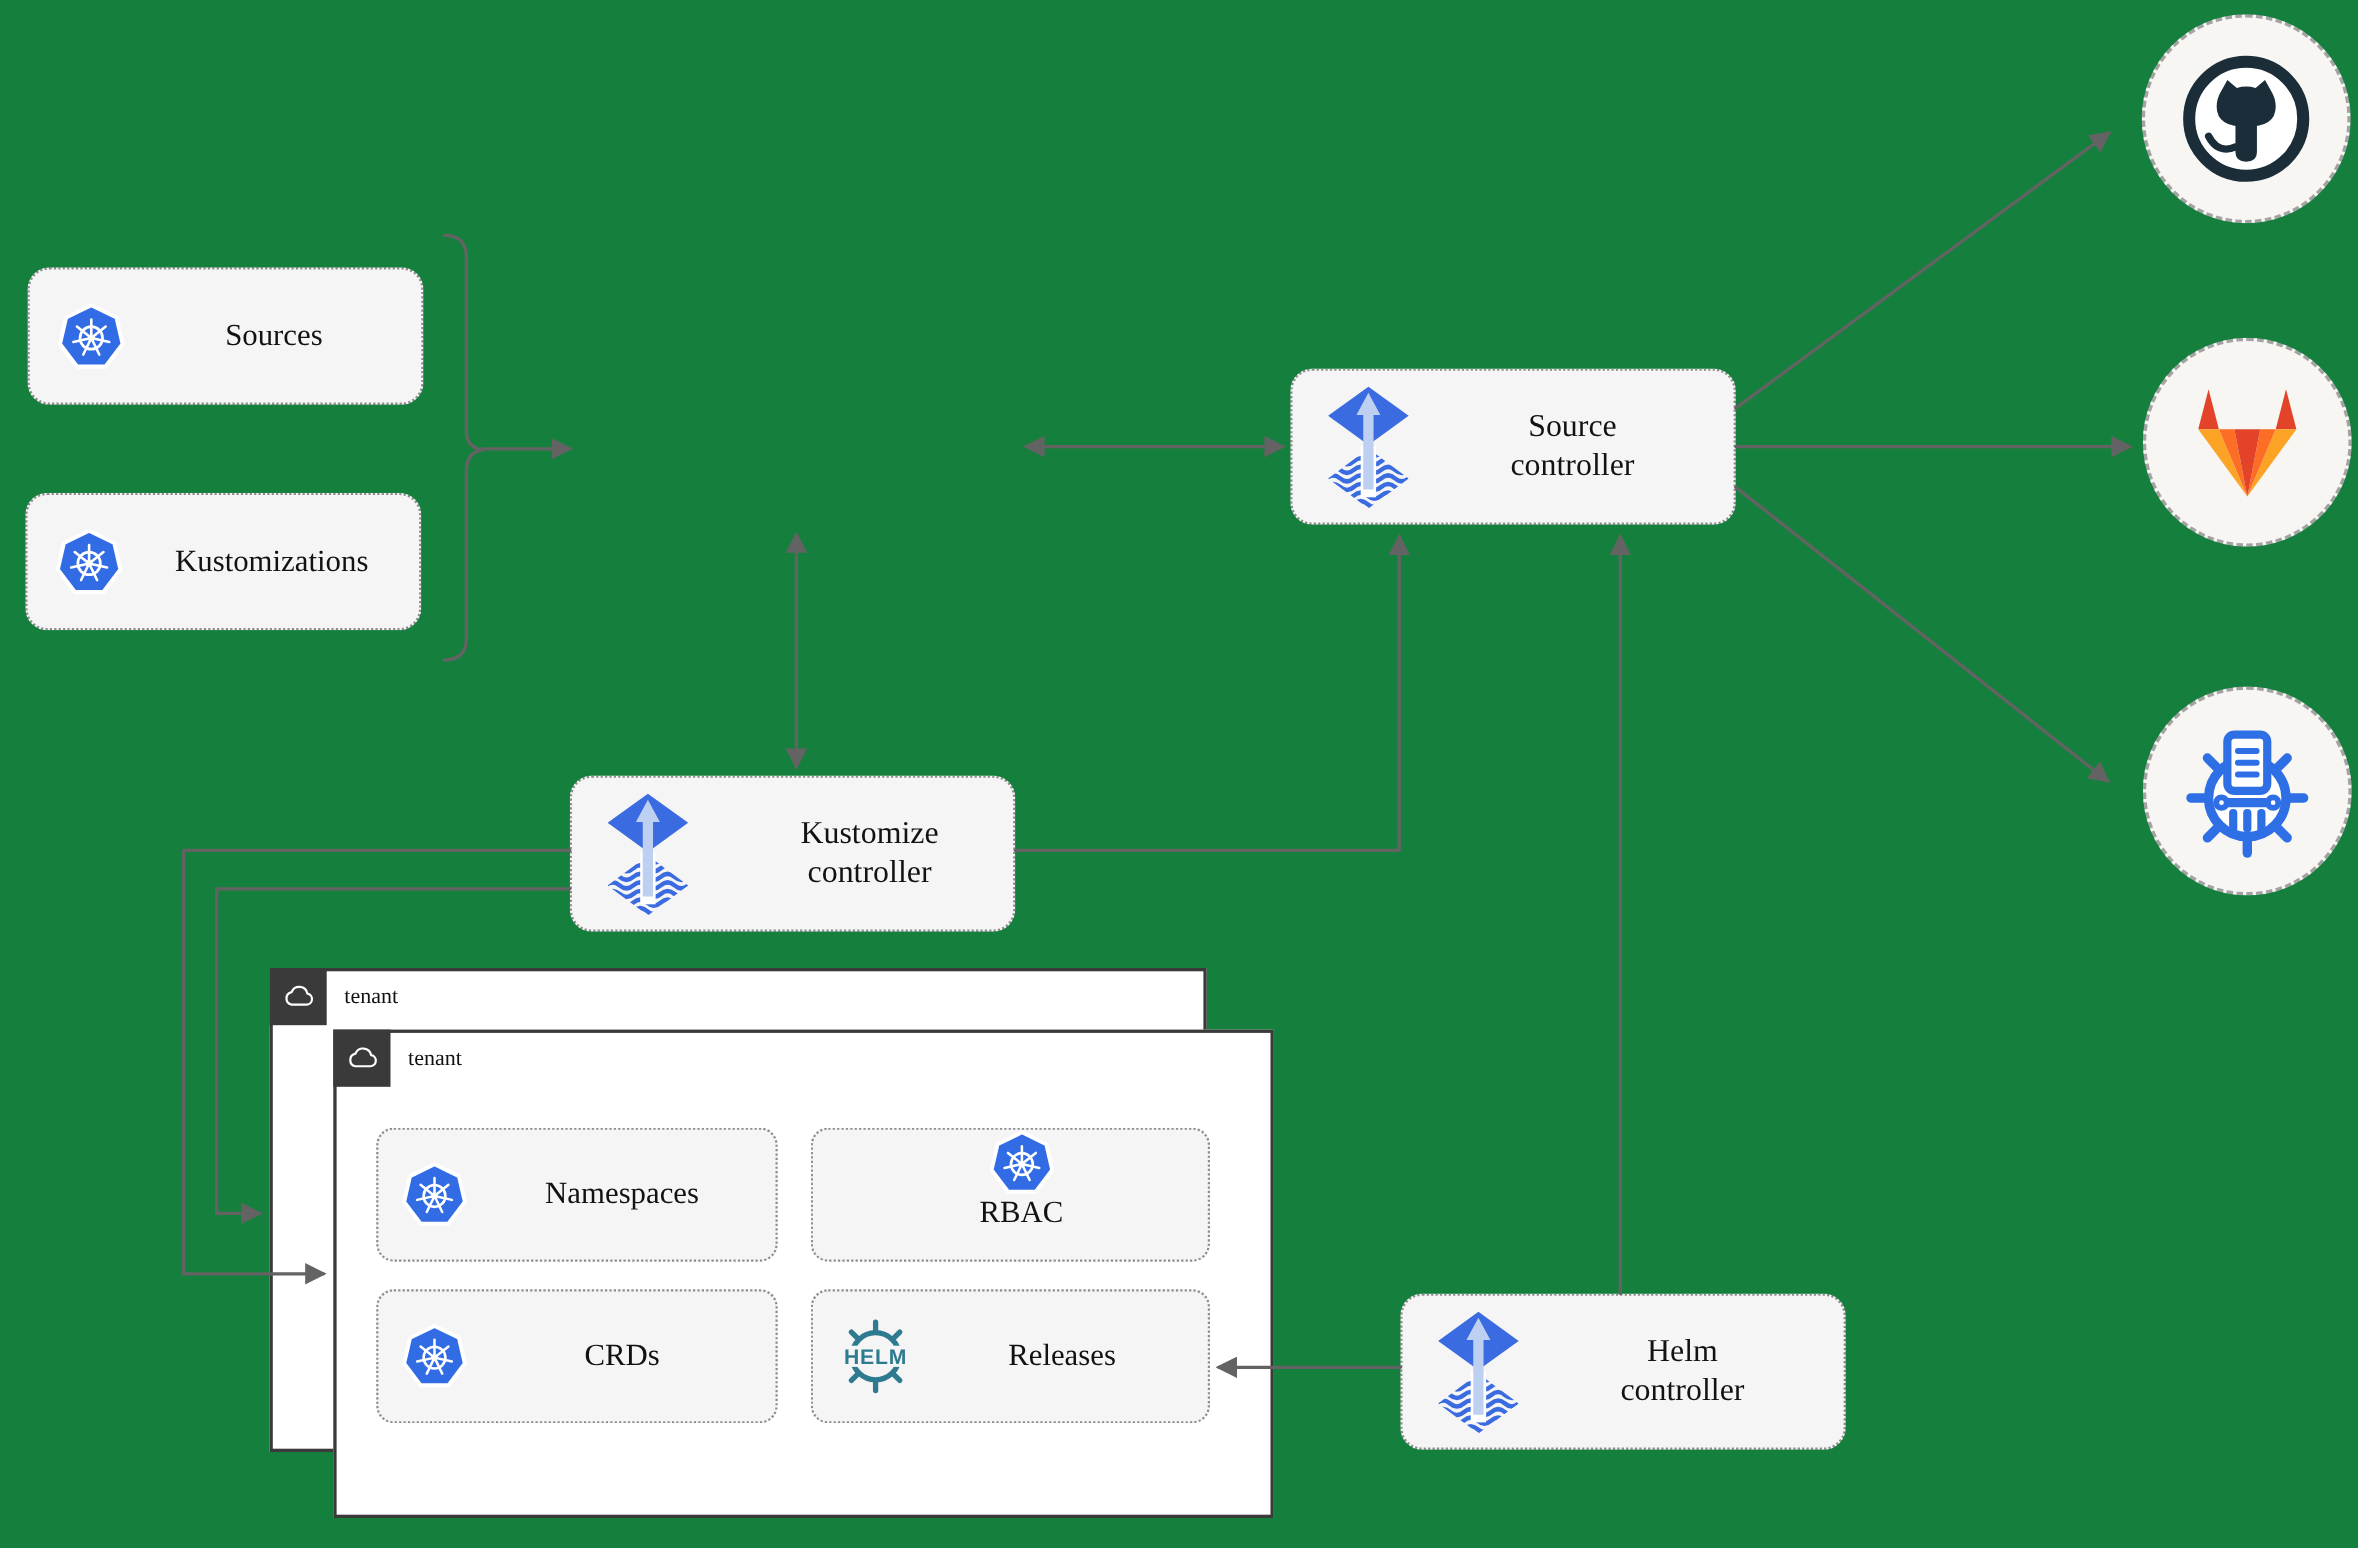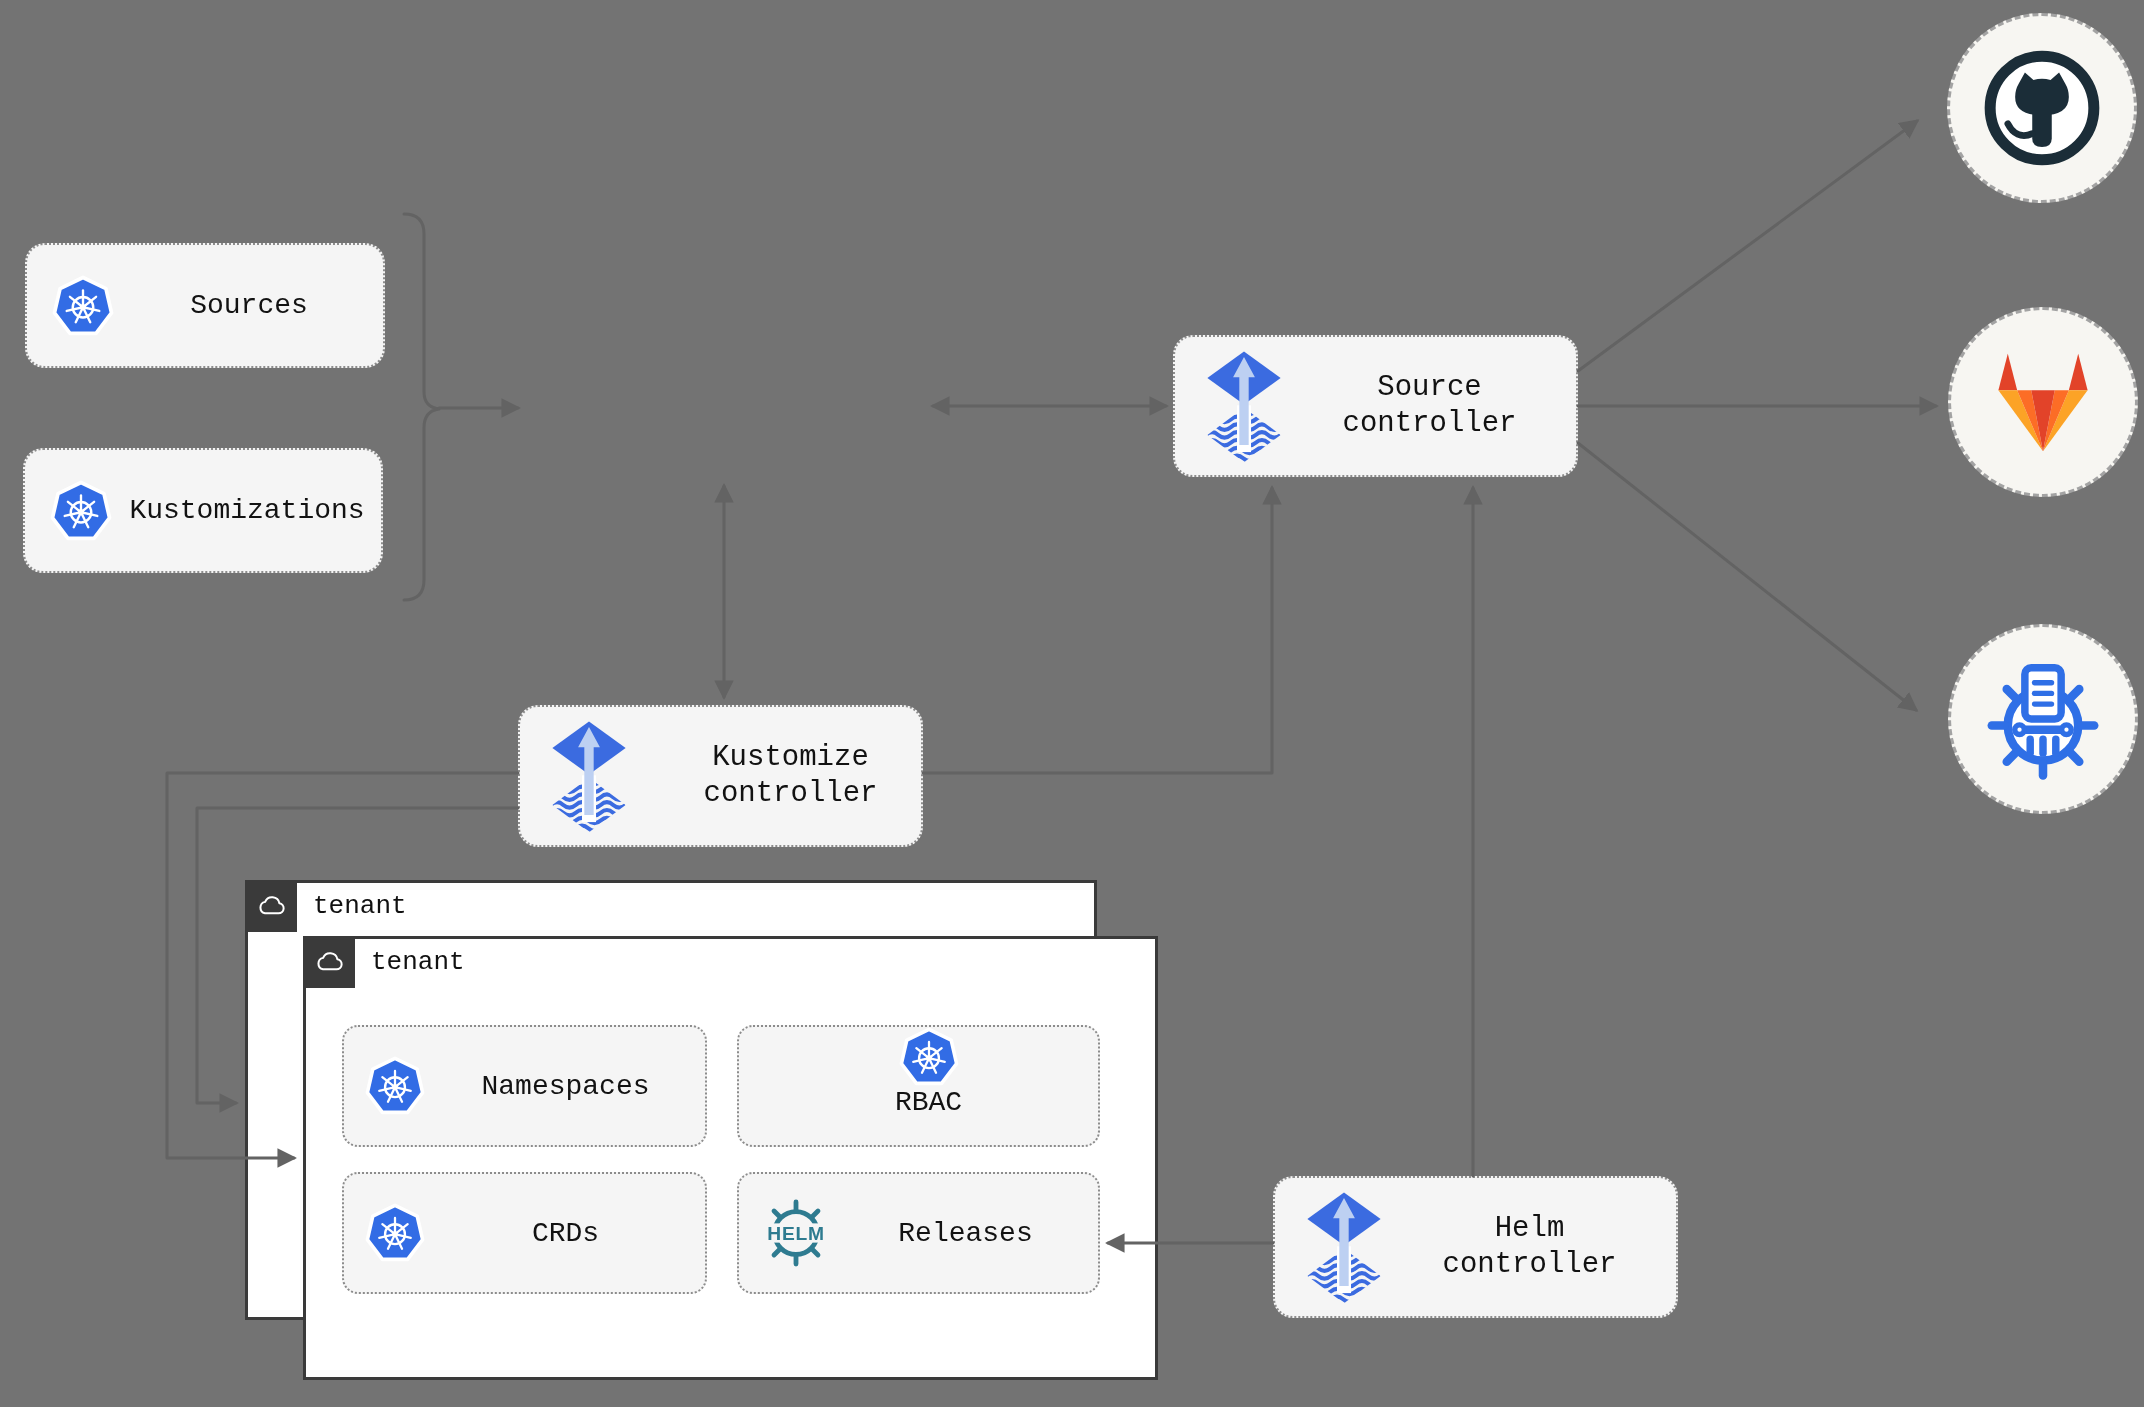--- a/index.html
+++ b/index.html
@@ -1,35 +1,35 @@
 <!DOCTYPE html>
 <html style="--kubernetes-blue: #326ce5; --flux-blue: #3b6be0; --flux-arrow-light: #bdd0f2; --helm-teal: #2e7b90; --github-dark: #1b2d38; --gitlab-red: #e24329; --gitlab-orange: #fc6d26; --gitlab-yellow: #fca326; --chartmuseum-blue: #2f6fe6; --wire-gray: #636363; --node-fill: #f5f5f5; --tenant-dark: #3a3a3a;"><head>
 <meta charset="utf-8">
 <style>
   html,body{margin:0;padding:0;background:#ffffff;}
-  .canvas{position:relative;width:2144px;height:1407px;background:#737373;
-          font-family:Liberation Mono, monospace;color:#161616;overflow:hidden;}
+  .canvas{position:relative;width:2144px;height:1407px;background:#15803d;
+          font-family:Liberation Serif, serif;color:#161616;overflow:hidden;}
 
   
   .pill{position:absolute;display:flex;align-items:center;box-sizing:border-box;
         background:var(--node-fill,#f5f5f5);border:2px dotted #8c8c8c;border-radius:20px;z-index:5;}
   .pill .label{flex:1;text-align:center;font-size:28px;color:#121212;}
   .node-label{flex:1;text-align:center;font-size:29px;line-height:1.24;white-space:pre-line;color:#121212;}
   .icon{flex:0 0 auto;display:block;}
 
   
   .tenant-box{position:absolute;background:#ffffff;border:3px solid var(--tenant-dark,#3a3a3a);box-sizing:border-box;}
   .tenant-back{z-index:1;}
   .tenant-front{z-index:3;}
   .tenant-head{position:absolute;display:flex;align-items:center;height:52px;}
   .tenant-head.back{z-index:2;}
   .tenant-head.front{z-index:4;}
   .tenant-tab{width:52px;height:52px;background:var(--tenant-dark,#3a3a3a);
               display:flex;align-items:center;justify-content:center;}
-  .tenant-label{margin-left:16px;font-size:26px;color:#111;}
+  .tenant-label{margin-left:16px;font-size:20px;color:#111;}
 
   
   .circle{position:absolute;width:190px;height:190px;border-radius:50%;box-sizing:border-box;
           background:#f7f6f2;border:3px dashed #a3a3a3;display:flex;align-items:center;justify-content:center;z-index:2;}
 
   
   .wires{position:absolute;left:0;top:0;z-index:6;pointer-events:none;}
   .wire{stroke:var(--wire-gray,#636363);fill:none;stroke-width:3;stroke-linecap:round;stroke-linejoin:round;}
 
   

